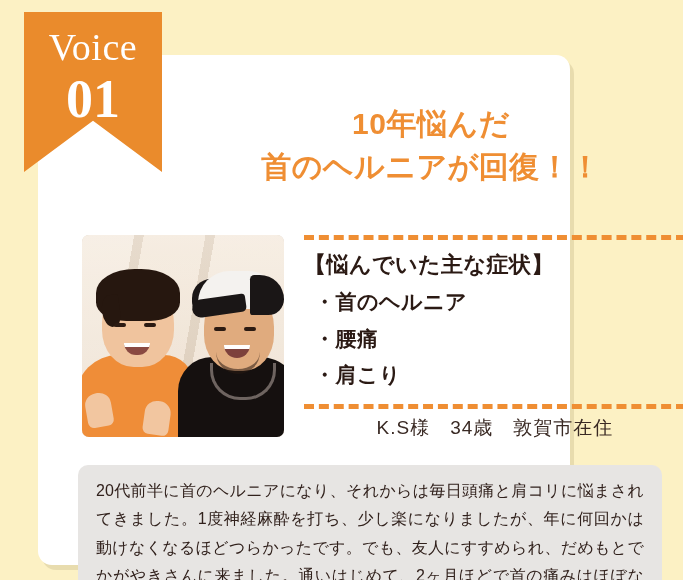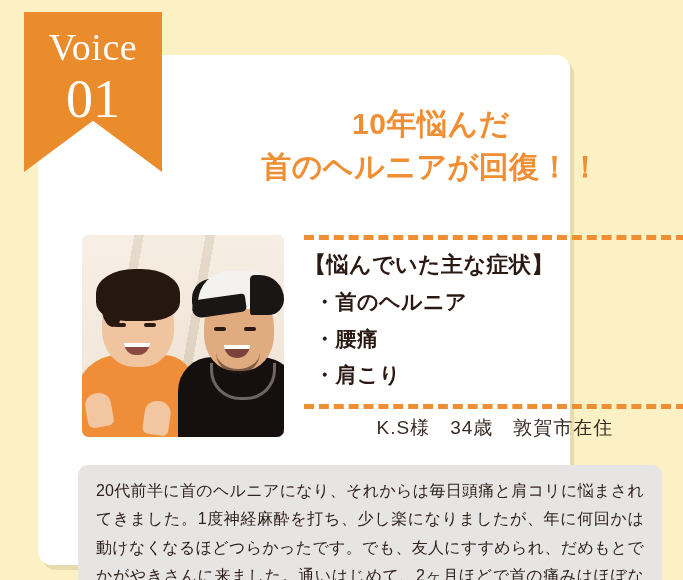--- a/index.html
+++ b/index.html
@@ -58,21 +58,21 @@
     line-height: 1;
     letter-spacing: 0.5px;
     padding-top: 16px;
     font-weight: 400;
   }
   .ribbon-num {
     font-family: "Liberation Serif", "DejaVu Serif", serif;
     font-size: 54px;
     line-height: 1;
     padding-top: 6px;
-    font-weight: 400;
+    font-weight: 700;
   }
 
   
   .headline {
     position: absolute;
     left: 138px;
     top: 48px;
     width: 510px;
     text-align: center;
     color: #ef8e33;

